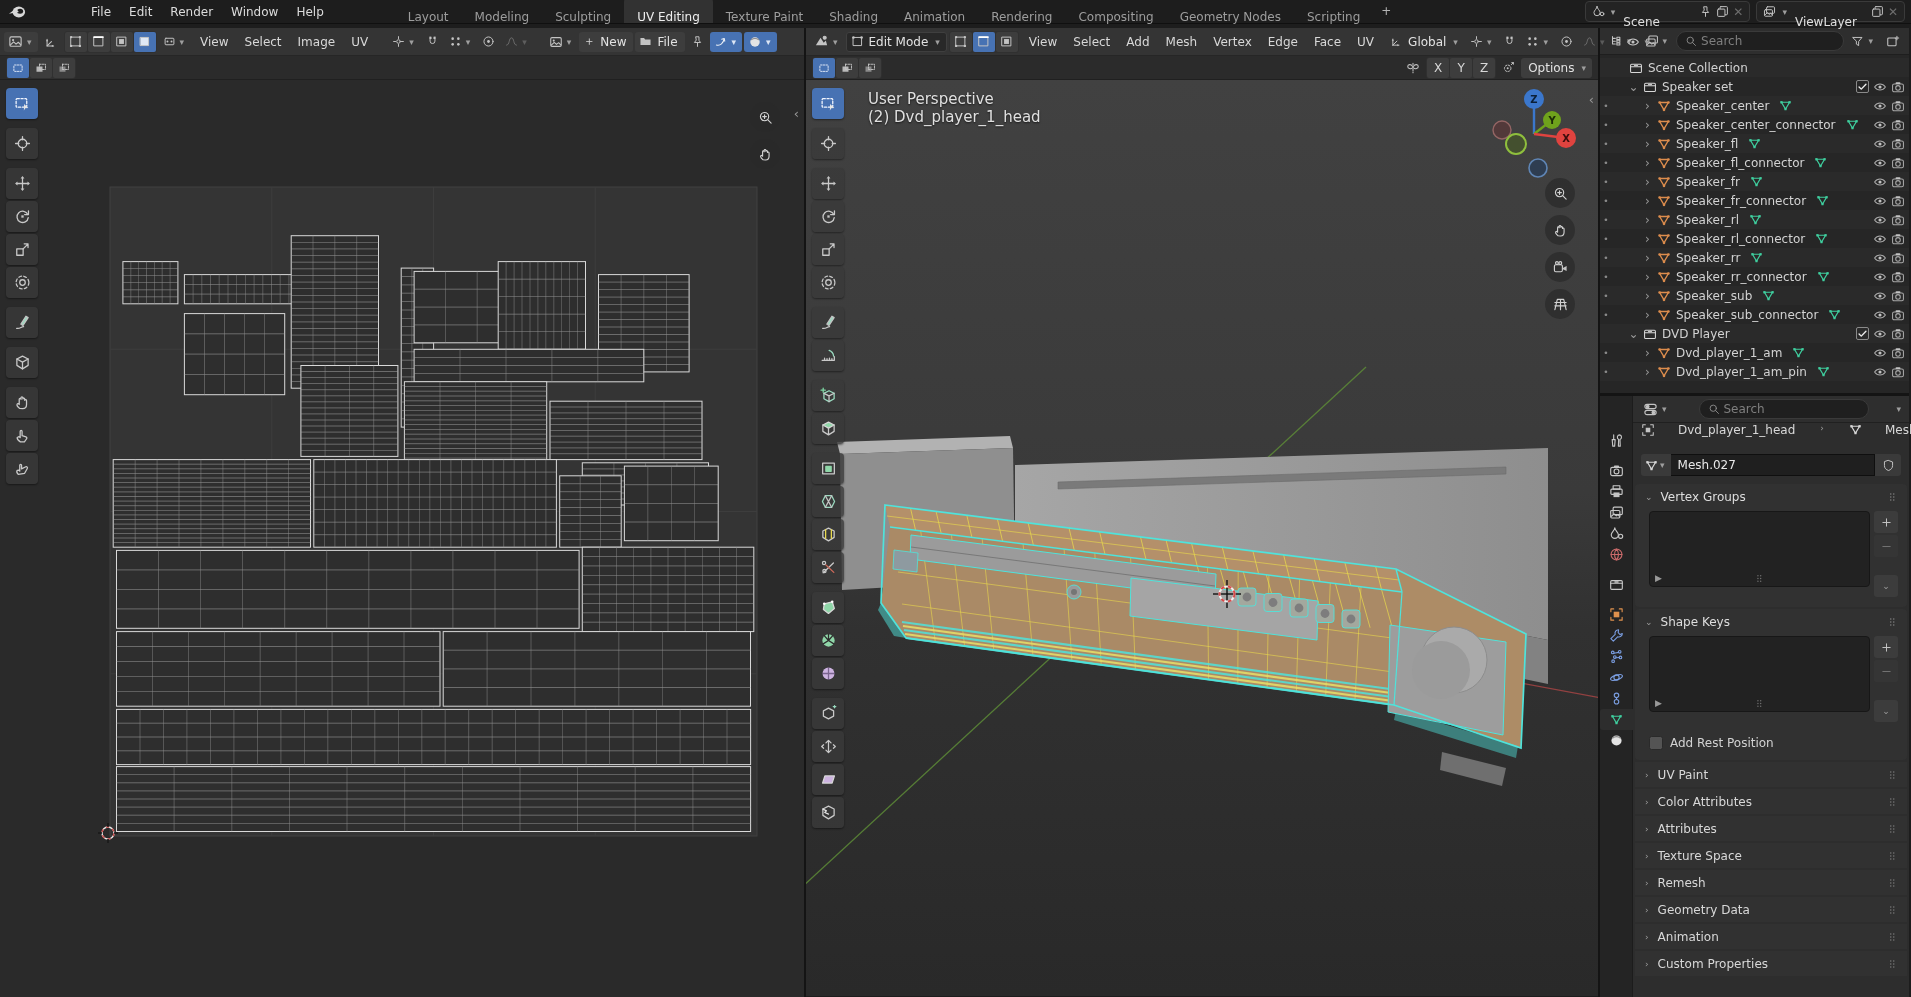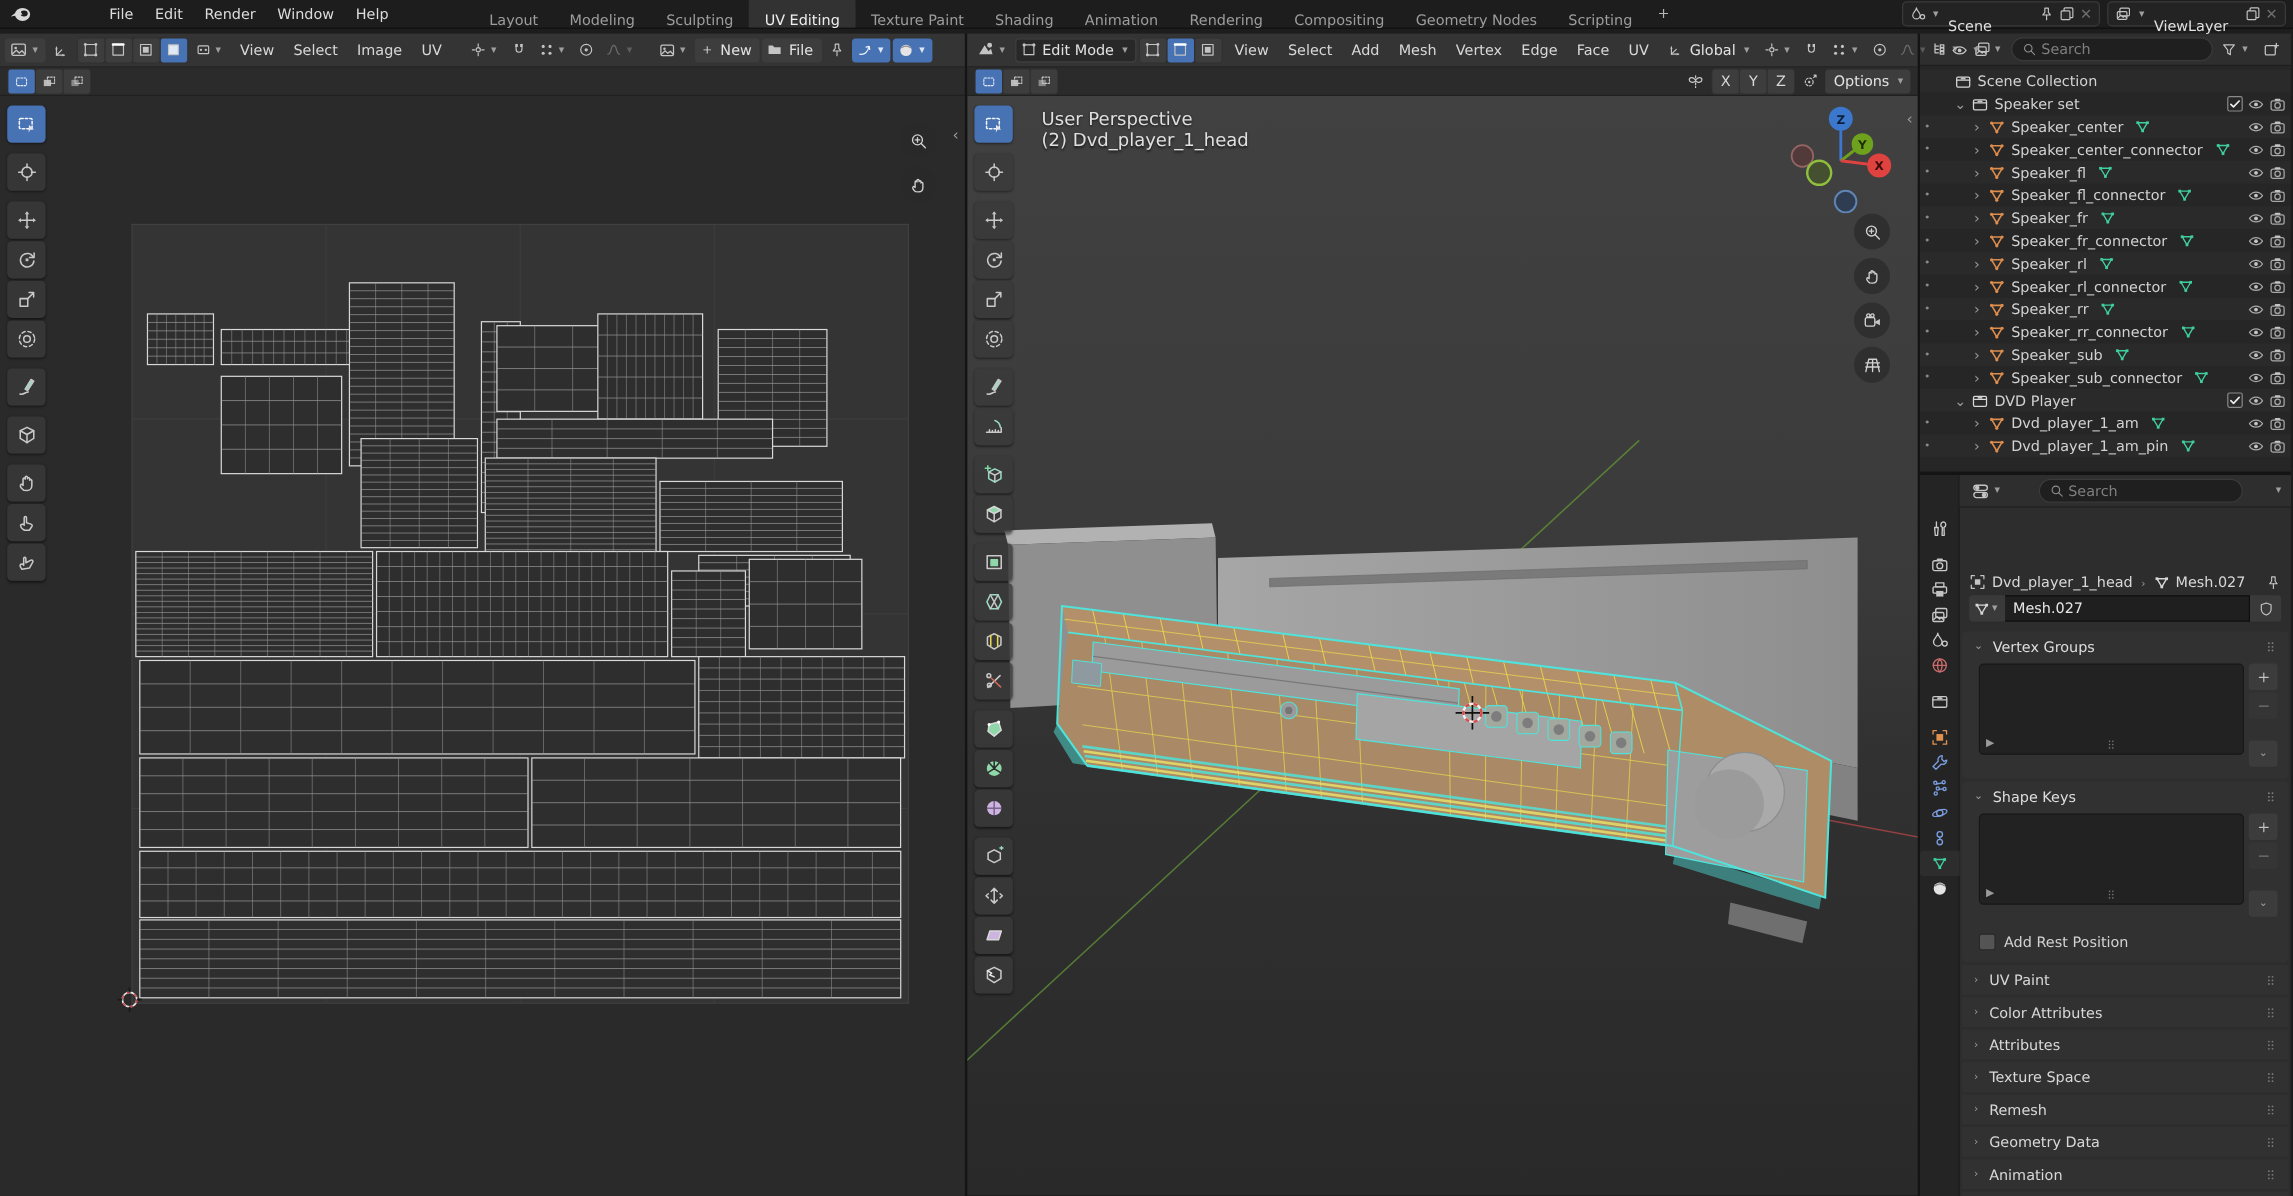--- a/index.html
+++ b/index.html
@@ -72,21 +72,21 @@
   .ol-check { width:13px; height:13px; border:1px solid #8a8a8a; border-radius:2px; background:#2220; display:flex; align-items:center; justify-content:center; }
 
   
   #props { flex:1; background:#2d2d2d; display:flex; min-height:0; }
   #prop-tabs { width:33px; background:#242424; border-right:1px solid #1c1c1c; display:flex; flex-direction:column; align-items:center; padding-top:34px; flex:none; }
   .ptab { width:33px; height:21px; display:flex; align-items:center; justify-content:center; }
   .ptab.active { background:#2d2d2d; border-radius:3px 0 0 3px; }
   .ptab.group-gap { margin-top:9px; }
   #prop-main { flex:1; display:flex; flex-direction:column; min-width:0; }
   #prop-header { height:27px; background:#2e2e2e; border-bottom:1px solid #202020; display:flex; align-items:center; gap:5px; padding:0 6px; flex:none; }
-  #prop-bread { height:27px; display:flex; align-items:flex-end; gap:5px; padding:0 8px; color:#d8d8d8; flex:none;margin-top:42px; }
+  #prop-bread { height:27px; display:flex; align-items:flex-start; gap:23px; padding:0 8px; color:#d8d8d8; flex:none; }
   #prop-scroll { flex:1; overflow:hidden; padding:2px 0 0; }
   #name-row { display:flex; align-items:center; gap:0; margin:2px 8px 8px; }
   .name-drop { display:flex; align-items:center; background:#3a3a3a; border-radius:3px 0 0 3px; padding:2px 4px; height:22px; }
   .name-input { flex:1; background:#1f1f1f; border:1px solid #0f0f0f; border-left:none; color:#e8e8e8; height:22px; padding:0 7px; font-family:inherit; font-size:12px; outline:none; }
   .name-shield { width:26px; height:22px; background:#3a3a3a; border-radius:0 3px 3px 0; display:flex; align-items:center; justify-content:center; }
 
   .panel { background:#313131; border-radius:4px; margin:0 2px 2px; }
   .panel-h { height:25px; display:flex; align-items:center; gap:6px; padding:0 8px; color:#dedede; }
   .panel-h .grip { margin-left:auto; opacity:.55; }
   .panel-body { padding:2px 8px 10px 14px; display:flex; gap:4px; }

